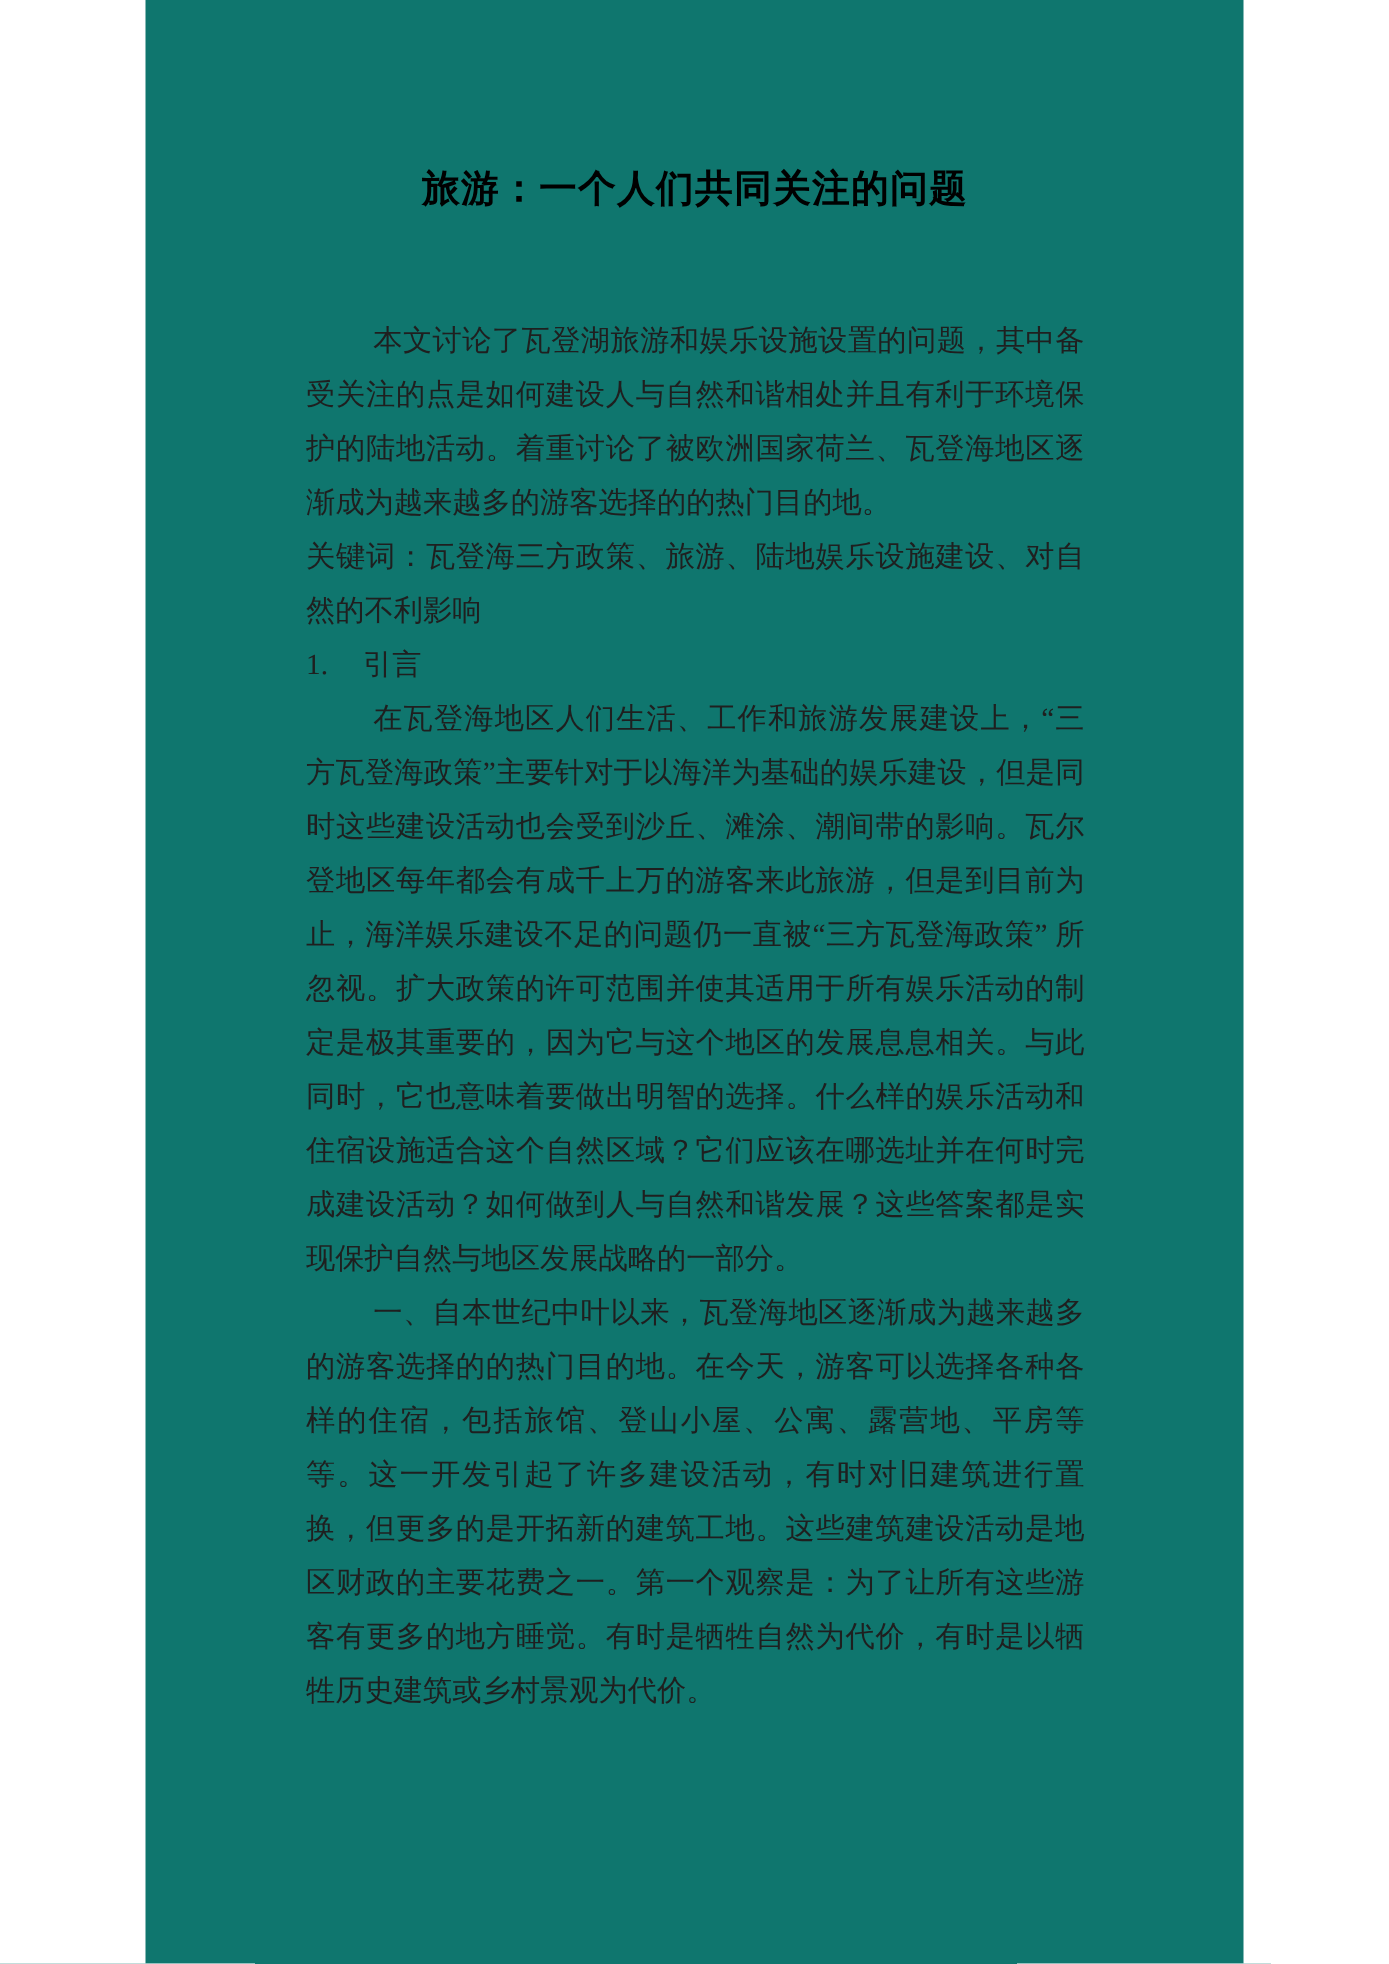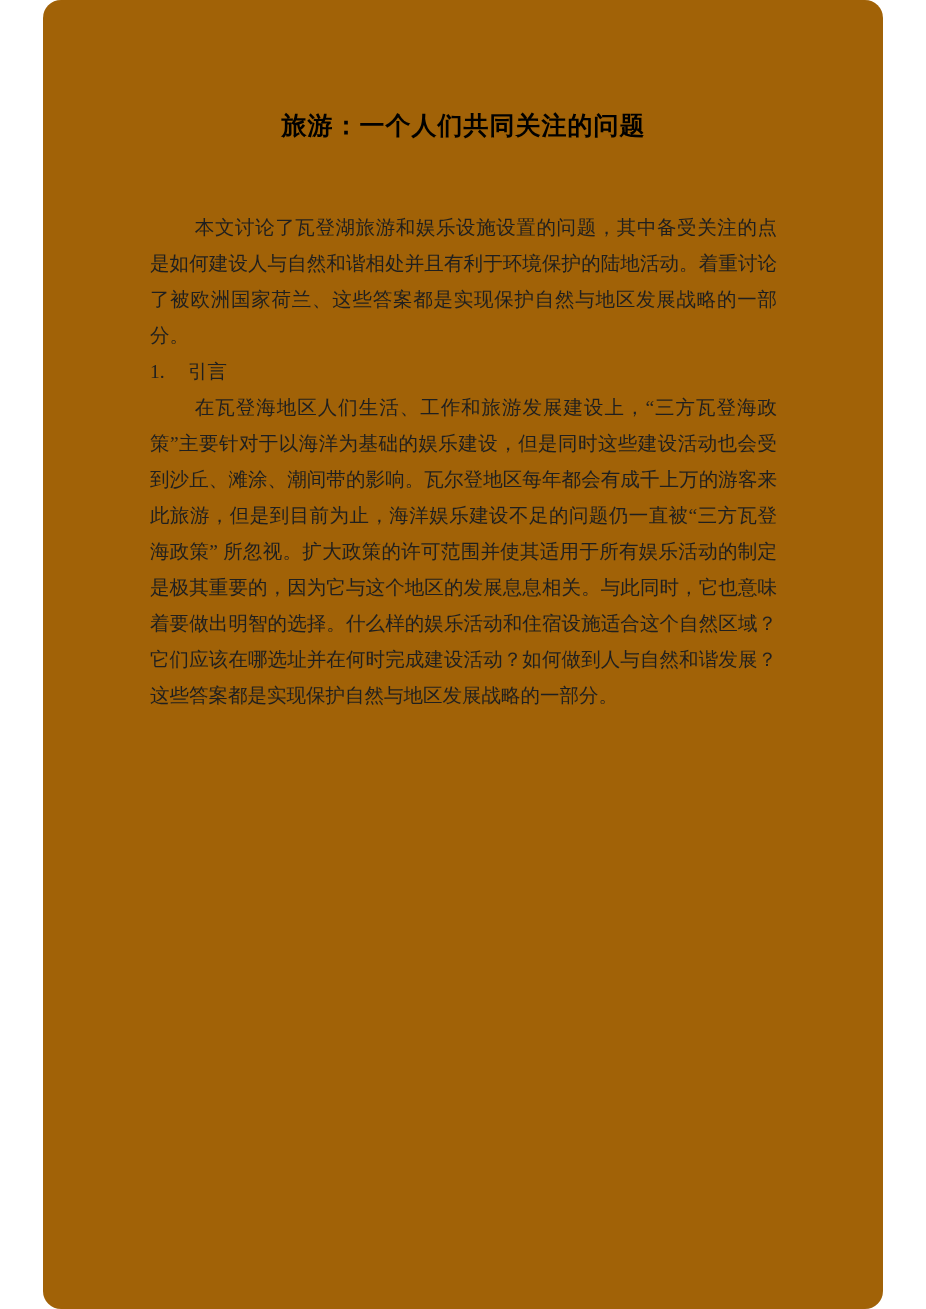--- a/index.html
+++ b/index.html
@@ -2,32 +2,31 @@
 <html><head>
 <meta charset="utf-8">
 <style>
   html, body {
     margin: 0;
     padding: 0;
     background: #ffffff;
   }
   .page {
     position: relative;
-    width: 840px;
+    width: 732px;
     height: 1309px;
     margin: 0 auto;
-    background: #a16207;
+    background: #0f766e;
     box-sizing: border-box;
     padding: 106px 106px 0 107px;
     font-family: "Liberation Serif", "DejaVu Serif", serif;
     font-size: 19.5px;
     line-height: 36px;
     color: #1f1f1f;
     overflow: hidden;
-    border-radius: 18px;
   }
   .doc-title {
     font-family: "DejaVu Sans", "Liberation Sans", sans-serif;
     font-weight: bold;
     font-size: 25px;
     line-height: 40px;
     letter-spacing: 1px;
     text-align: center;
     color: #000000;
     margin: 0 0 64px 0;
@@ -54,25 +53,27 @@
     display: inline;
   }
 </style>
 </head>
 <body>
 
 <div class="page">
 
   <h1 class="doc-title">旅游：一个人们共同关注的问题</h1>
 
-  <p class="body-para">本文讨论了瓦登湖旅游和娱乐设施设置的问题，其中备受关注的点是如何建设人与自然和谐相处并且有利于环境保护的陆地活动。着重讨论了被欧洲国家荷兰、这些答案都是实现保护自然与地区发展战略的一部分。</p>
+  <p class="body-para">本文讨论了瓦登湖旅游和娱乐设施设置的问题，其中备受关注的点是如何建设人与自然和谐相处并且有利于环境保护的陆地活动。着重讨论了被欧洲国家荷兰、瓦登海地区逐渐成为越来越多的游客选择的的热门目的地。</p>
 
+  <p class="flush-para">关键词：瓦登海三方政策、旅游、陆地娱乐设施建设、对自然的不利影响</p>
 
   <p class="sec-heading">
     <span class="sec-num">1.</span><span class="sec-label">引言</span>
   </p>
 
   <p class="body-para">在瓦登海地区人们生活、工作和旅游发展建设上，“三方瓦登海政策”主要针对于以海洋为基础的娱乐建设，但是同时这些建设活动也会受到沙丘、滩涂、潮间带的影响。瓦尔登地区每年都会有成千上万的游客来此旅游，但是到目前为止，海洋娱乐建设不足的问题仍一直被“三方瓦登海政策” 所忽视。扩大政策的许可范围并使其适用于所有娱乐活动的制定是极其重要的，因为它与这个地区的发展息息相关。与此同时，它也意味着要做出明智的选择。什么样的娱乐活动和住宿设施适合这个自然区域？它们应该在哪选址并在何时完成建设活动？如何做到人与自然和谐发展？这些答案都是实现保护自然与地区发展战略的一部分。</p>
 
 
 
+  <p class="body-para">一、自本世纪中叶以来，瓦登海地区逐渐成为越来越多的游客选择的的热门目的地。在今天，游客可以选择各种各样的住宿，包括旅馆、登山小屋、公寓、露营地、平房等等。这一开发引起了许多建设活动，有时对旧建筑进行置换，但更多的是开拓新的建筑工地。这些建筑建设活动是地区财政的主要花费之一。第一个观察是：为了让所有这些游客有更多的地方睡觉。有时是牺牲自然为代价，有时是以牺牲历史建筑或乡村景观为代价。</p>
 
 </div>
 
 </body></html>

